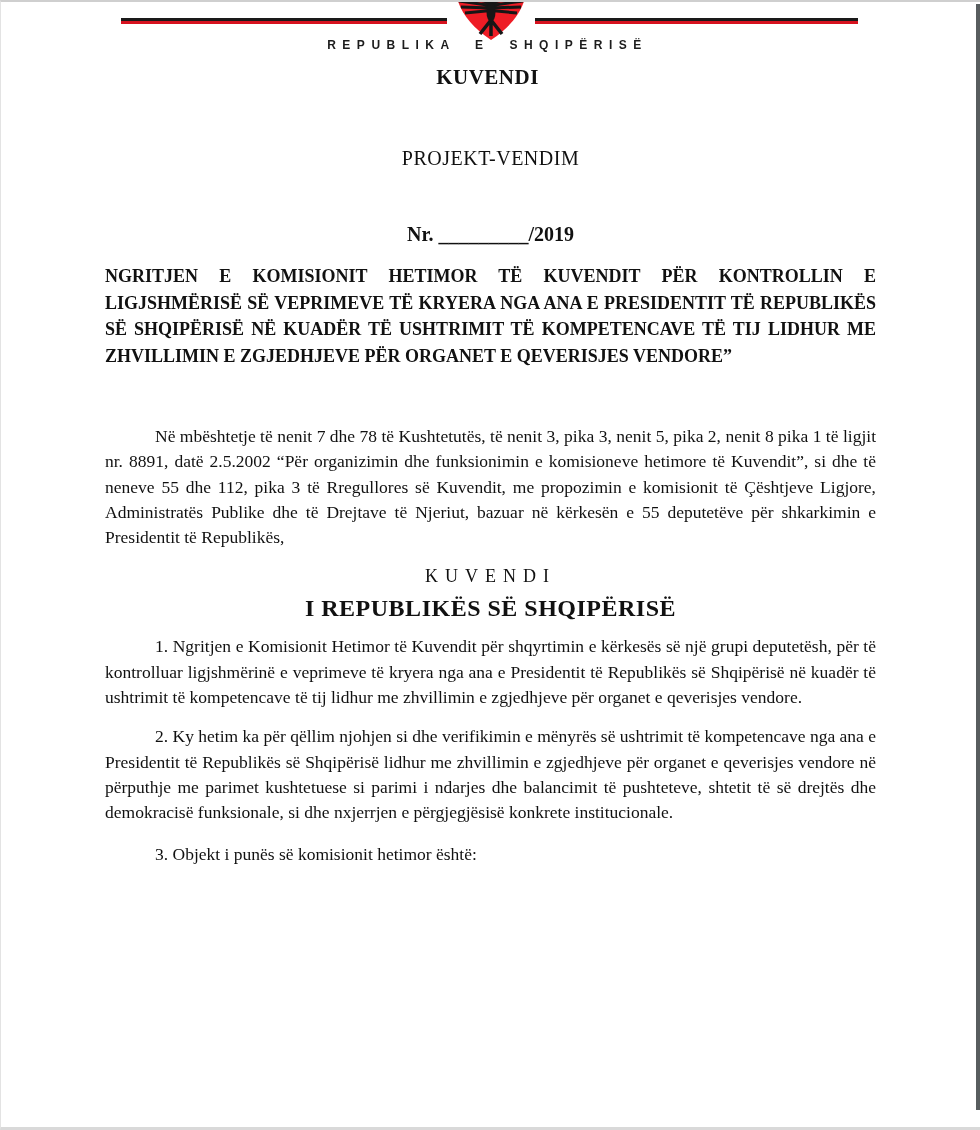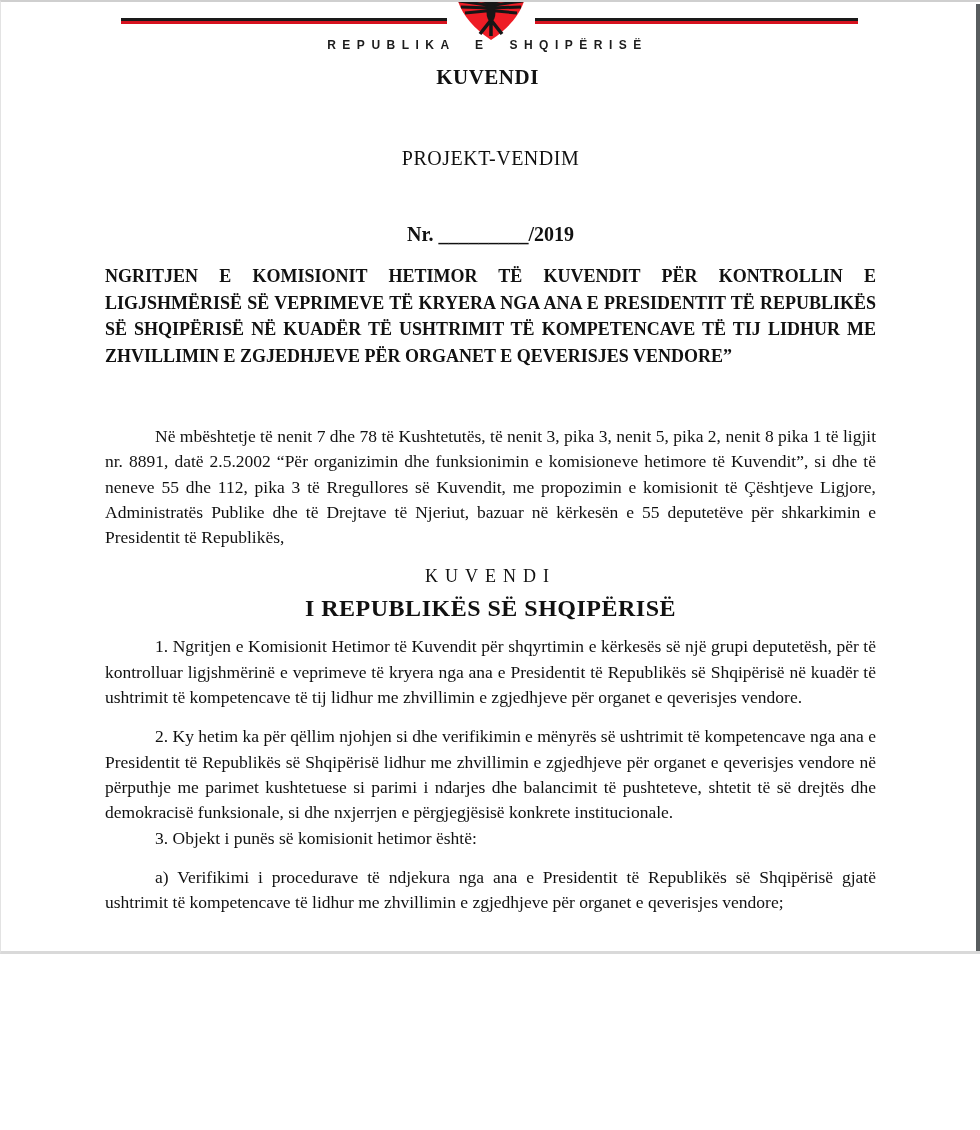--- a/index.html
+++ b/index.html
@@ -2,21 +2,21 @@
 <html><head>
 <meta charset="utf-8">
 <style>
   * { margin: 0; padding: 0; box-sizing: border-box; }
   html, body { background: #ffffff; }
   body { width: 980px; height: 1130px; overflow: hidden; }
 
   .page {
     position: relative;
     width: 980px;
-    height: 954px;
+    height: 1130px;
     background: #ffffff;
     color: #111111;
     font-family: "Liberation Serif", "DejaVu Serif", serif;
     border-top: 2px solid #cfcfcf;
     border-left: 1px solid #e3e3e3;
     border-bottom: 3px solid #d9d9d9;
     overflow: hidden;
   }
 
   
@@ -128,21 +128,21 @@
   }
 
   .item {
     font-size: 17.5px;
     line-height: 25.3px;
     text-align: justify;
     text-indent: 50px;
   }
   .item-1 { margin-top: 15px; }
   .item-2 { margin-top: 14px; }
-  .item-3 { }
+  .item-3 { margin-top: 16px; }
   .item-a { margin-top: 14px; }
 </style>
 </head>
 <body>
 
 <div class="page">
 
   <div class="right-edge"></div>
 
   <div>
@@ -181,16 +181,15 @@
 
     <div class="enact-1 h-center">KUVENDI</div>
     <div class="enact-2 h-center">I REPUBLIKËS SË SHQIPËRISË</div>
 
     <p class="item item-1">1. Ngritjen e Komisionit Hetimor të Kuvendit për shqyrtimin e kërkesës së një grupi deputetësh, për të kontrolluar ligjshmërinë e veprimeve të kryera nga ana e Presidentit të Republikës së Shqipërisë në kuadër të ushtrimit të kompetencave të tij lidhur me zhvillimin e zgjedhjeve për organet e qeverisjes vendore.</p>
 
     <p class="item item-2">2. Ky hetim ka për qëllim njohjen si dhe verifikimin e mënyrës së ushtrimit të kompetencave nga ana e Presidentit të Republikës së Shqipërisë lidhur me zhvillimin e zgjedhjeve për organet e qeverisjes vendore në përputhje me parimet kushtetuese si parimi i ndarjes dhe balancimit të pushteteve, shtetit të së drejtës dhe demokracisë funksionale, si dhe nxjerrjen e përgjegjësisë konkrete institucionale.</p>
 
     <p class="item item-3">3. Objekt i punës së komisionit hetimor është:</p>
 
-    <p class="item item-a">a) Verifikimi i procedurave të ndjekura nga ana e Presidentit të Republikës së Shqipërisë gjatë ushtrimit të kompetencave të lidhur me zhvillimin e zgjedhjeve për organet e qeverisjes vendore;</p>
 
   </div>
 </div>
 
 </body></html>

